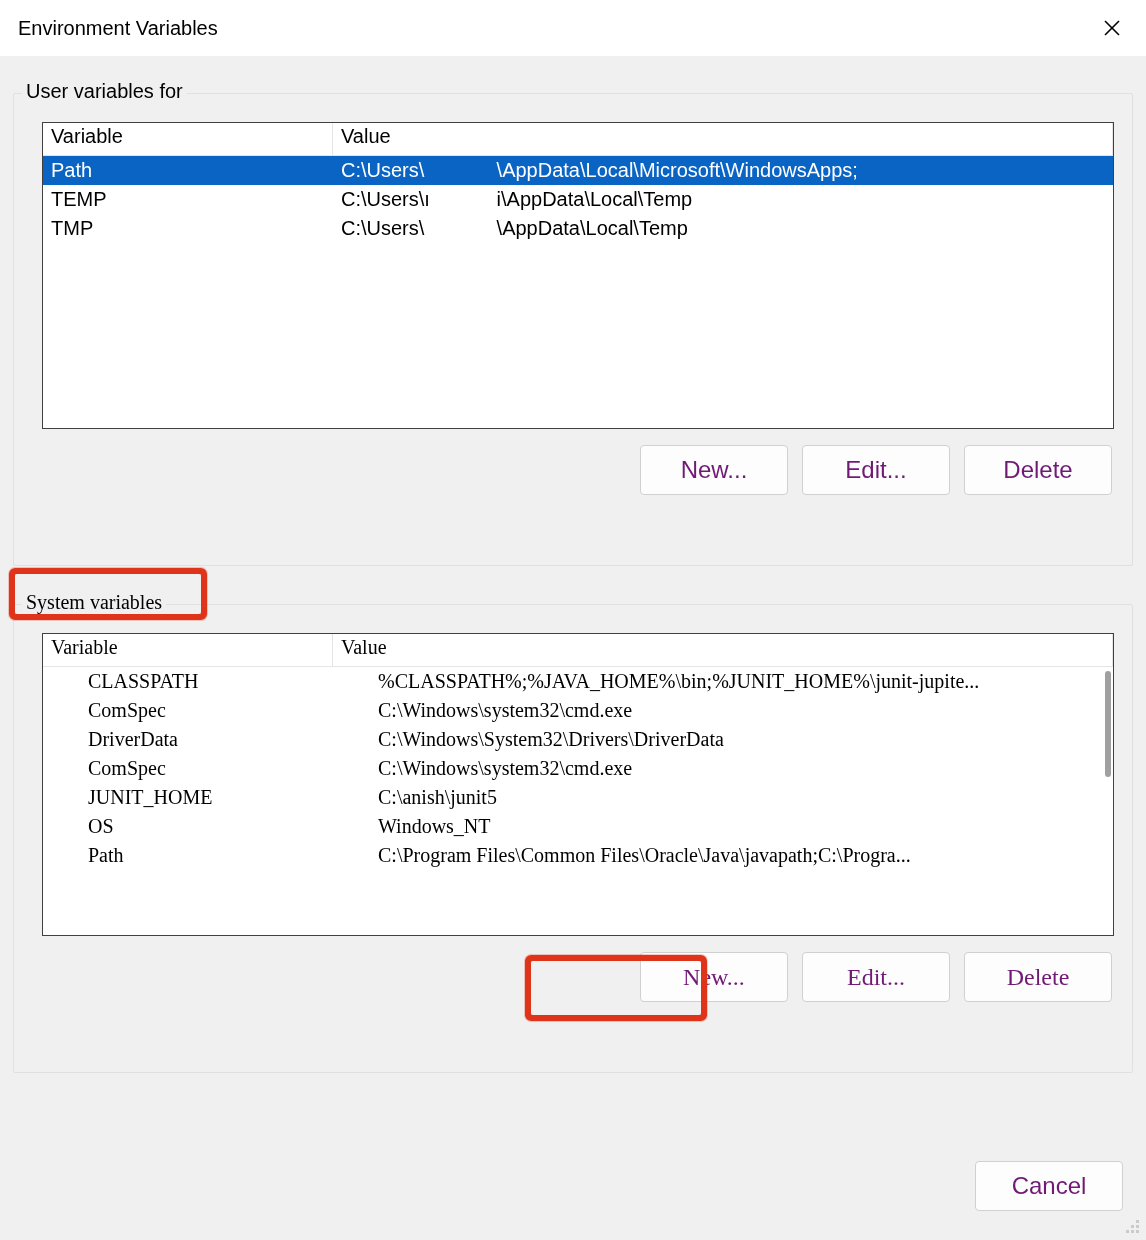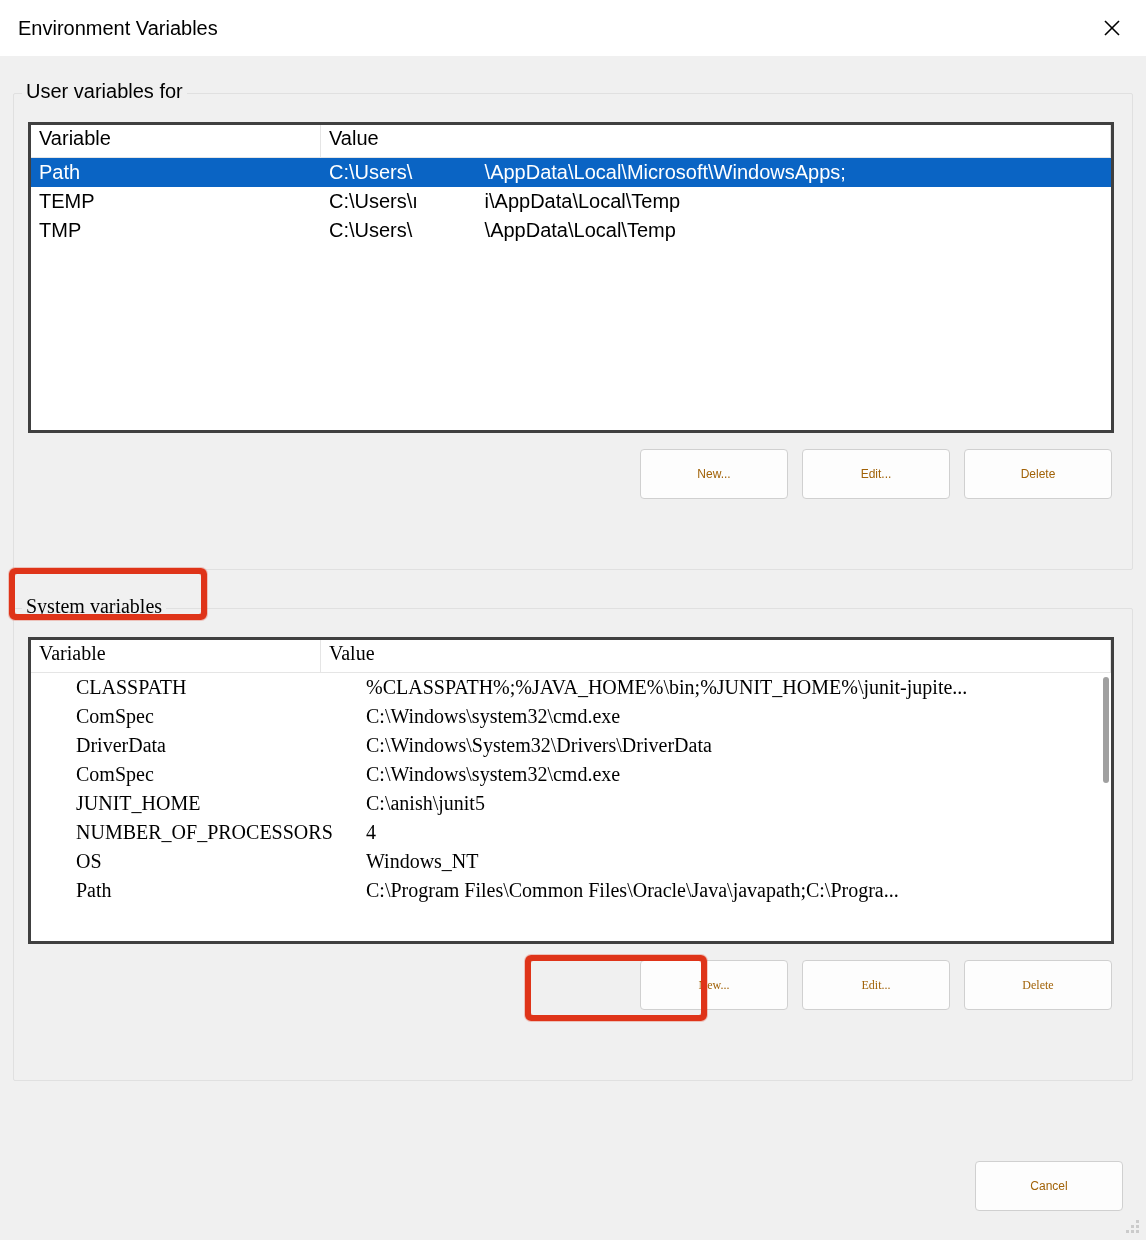--- a/index.html
+++ b/index.html
@@ -48,35 +48,35 @@
     border: 1px solid #f0f0f0;
     height: calc(100% - 56px);
     padding: 6px 6px;
     position: relative;
   }
   .group {
     position: relative;
     border: 1px solid #e0e0e0;
     border-radius: 2px;
     margin: 22px 6px 0 6px;
-    padding: 28px 18px 70px 14px;
+    padding: 28px 18px 70px 28px;
     background: #f0f0f0;
   }
   .group-legend {
     position: absolute;
     top: -14px;
     left: 8px;
     background: #f0f0f0;
     padding: 0 4px;
     font-size: 20px;
     color: #000;
   }
   .listview-wrap {
     position: relative;
-    border: 3px solid #404040;
+    border: 1px solid #404040;
     background: #fff;
     margin-top: 0;
   }
   .listview {
     width: 100%;
     border-collapse: collapse;
     table-layout: fixed;
   }
   .listview th {
     text-align: left;
@@ -115,22 +115,22 @@
     gap: 14px;
     margin-top: 16px;
     padding-right: 2px;
   }
   .btn {
     min-width: 148px;
     height: 50px;
     background: #fdfdfd;
     border: 1px solid #d0d0d0;
     border-radius: 4px;
-    font-size: 12px;
-    color: #a16207;
+    font-size: 24px;
+    color: #701a75;
     display: inline-flex;
     align-items: center;
     justify-content: center;
     cursor: pointer;
     user-select: none;
   }
   .btn.primary {
     border: 1px solid #0067c0;
   }
   .dialog-btn-row {
@@ -264,24 +264,20 @@
                 </tr>
                 <tr>
                   <td class="col-var">ComSpec</td>
                   <td class="col-val">C:\Windows\system32\cmd.exe</td>
                 </tr>
                 <tr>
                   <td class="col-var">JUNIT_HOME</td>
                   <td class="col-val">C:\anish\junit5</td>
                 </tr>
                 <tr>
-                  <td class="col-var">NUMBER_OF_PROCESSORS</td>
-                  <td class="col-val">4</td>
-                </tr>
-                <tr>
                   <td class="col-var">OS</td>
                   <td class="col-val">Windows_NT</td>
                 </tr>
                 <tr>
                   <td class="col-var">Path</td>
                   <td class="col-val">C:\Program Files\Common Files\Oracle\Java\javapath;C:\Progra...</td>
                 </tr>
               </tbody>
           </table>
           <div class="scrollbar-thumb"></div>

